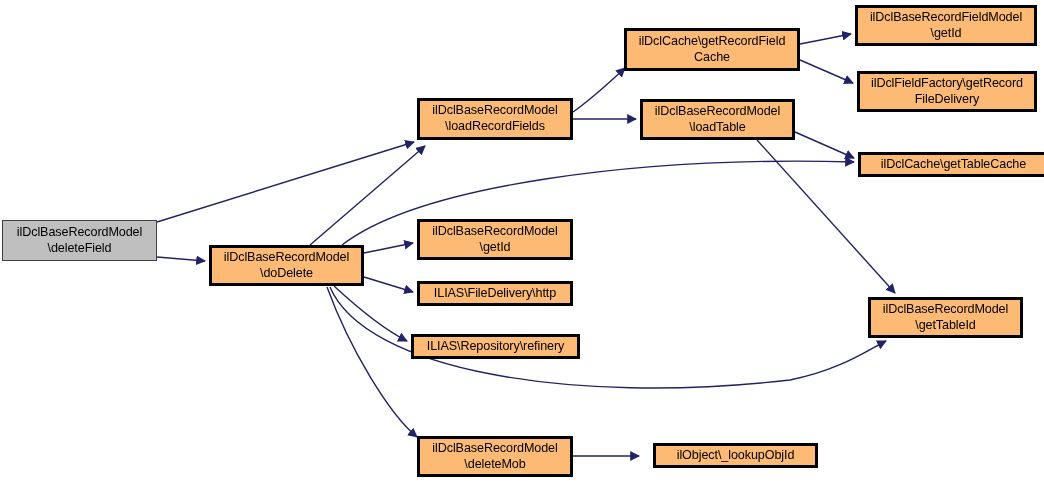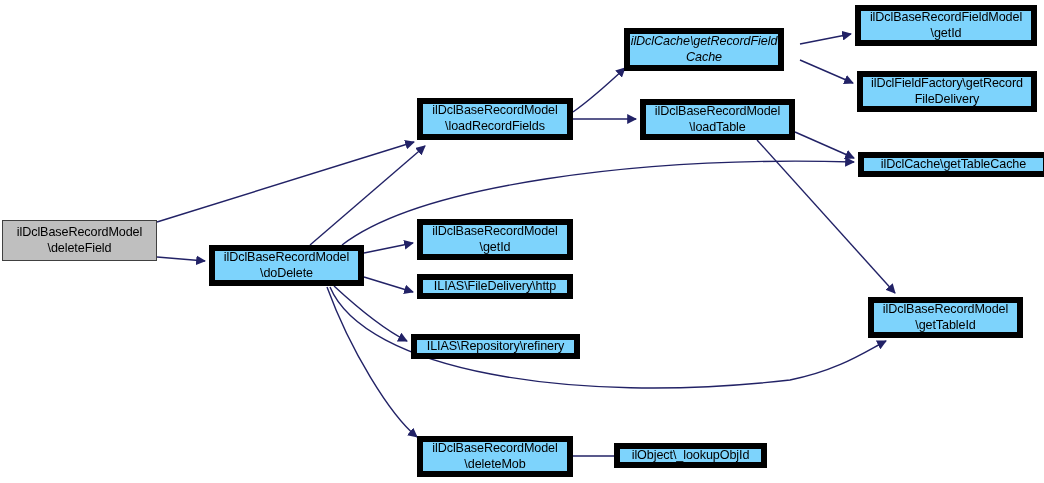--- a/index.html
+++ b/index.html
@@ -19,22 +19,22 @@
     position: absolute;
     left: 0;
     top: 0;
     width: 1044px;
     height: 483px;
     pointer-events: none;
   }
   .node {
     position: absolute;
     box-sizing: border-box;
-    border: 6px solid #000000;
-    background: #7dd3fc;
+    border: 3px solid #000000;
+    background: #fdba74;
     color: #000000;
     font-size: 12.6px;
     line-height: 1.27;
     display: flex;
     align-items: center;
     justify-content: center;
     text-align: center;
     white-space: pre-line;
     letter-spacing: -0.1px;
   }
@@ -92,42 +92,42 @@
 
   <div class="node highlight" style="left:2px;top:220px;width:155px;height:41px;"><span>ilDclBaseRecordModel
 \deleteField</span></div>
 
   <div class="node" style="left:209px;top:245px;width:155px;height:41px;"><span>ilDclBaseRecordModel
 \doDelete</span></div>
 
   <div class="node" style="left:417px;top:98px;width:156px;height:42px;"><span>ilDclBaseRecordModel
 \loadRecordFields</span></div>
 
-  <div class="node" style="left:624px;top:28px;width:160px;height:43px;font-style:italic;"><span>ilDclCache\getRecordField
+  <div class="node" style="left:624px;top:28px;width:176px;height:43px;"><span>ilDclCache\getRecordField
 Cache</span></div>
 
   <div class="node" style="left:640px;top:99px;width:155px;height:41px;"><span>ilDclBaseRecordModel
 \loadTable</span></div>
 
   <div class="node" style="left:855px;top:5px;width:182px;height:41px;"><span>ilDclBaseRecordFieldModel
 \getId</span></div>
 
   <div class="node" style="left:857px;top:71px;width:180px;height:41px;"><span>ilDclFieldFactory\getRecord
 FileDelivery</span></div>
 
   <div class="node" style="left:858px;top:152px;width:191px;height:25px;"><span>ilDclCache\getTableCache</span></div>
 
   <div class="node" style="left:417px;top:219px;width:156px;height:41px;"><span>ilDclBaseRecordModel
 \getId</span></div>
 
-  <div class="node" style="left:417px;top:274px;width:156px;height:25px;"><span>ILIAS\FileDelivery\http</span></div>
+  <div class="node" style="left:417px;top:281px;width:156px;height:25px;"><span>ILIAS\FileDelivery\http</span></div>
 
   <div class="node" style="left:411px;top:334px;width:169px;height:25px;justify-content:center;"><span>ILIAS\Repository\refinery</span></div>
 
   <div class="node" style="left:868px;top:297px;width:155px;height:41px;"><span>ilDclBaseRecordModel
 \getTableId</span></div>
 
   <div class="node" style="left:417px;top:436px;width:156px;height:41px;"><span>ilDclBaseRecordModel
 \deleteMob</span></div>
 
-  <div class="node" style="left:614px;top:443px;width:153px;height:25px;"><span>ilObject\_lookupObjId</span></div>
+  <div class="node" style="left:653px;top:443px;width:165px;height:25px;"><span>ilObject\_lookupObjId</span></div>
 
 </div>
 
 </body></html>

